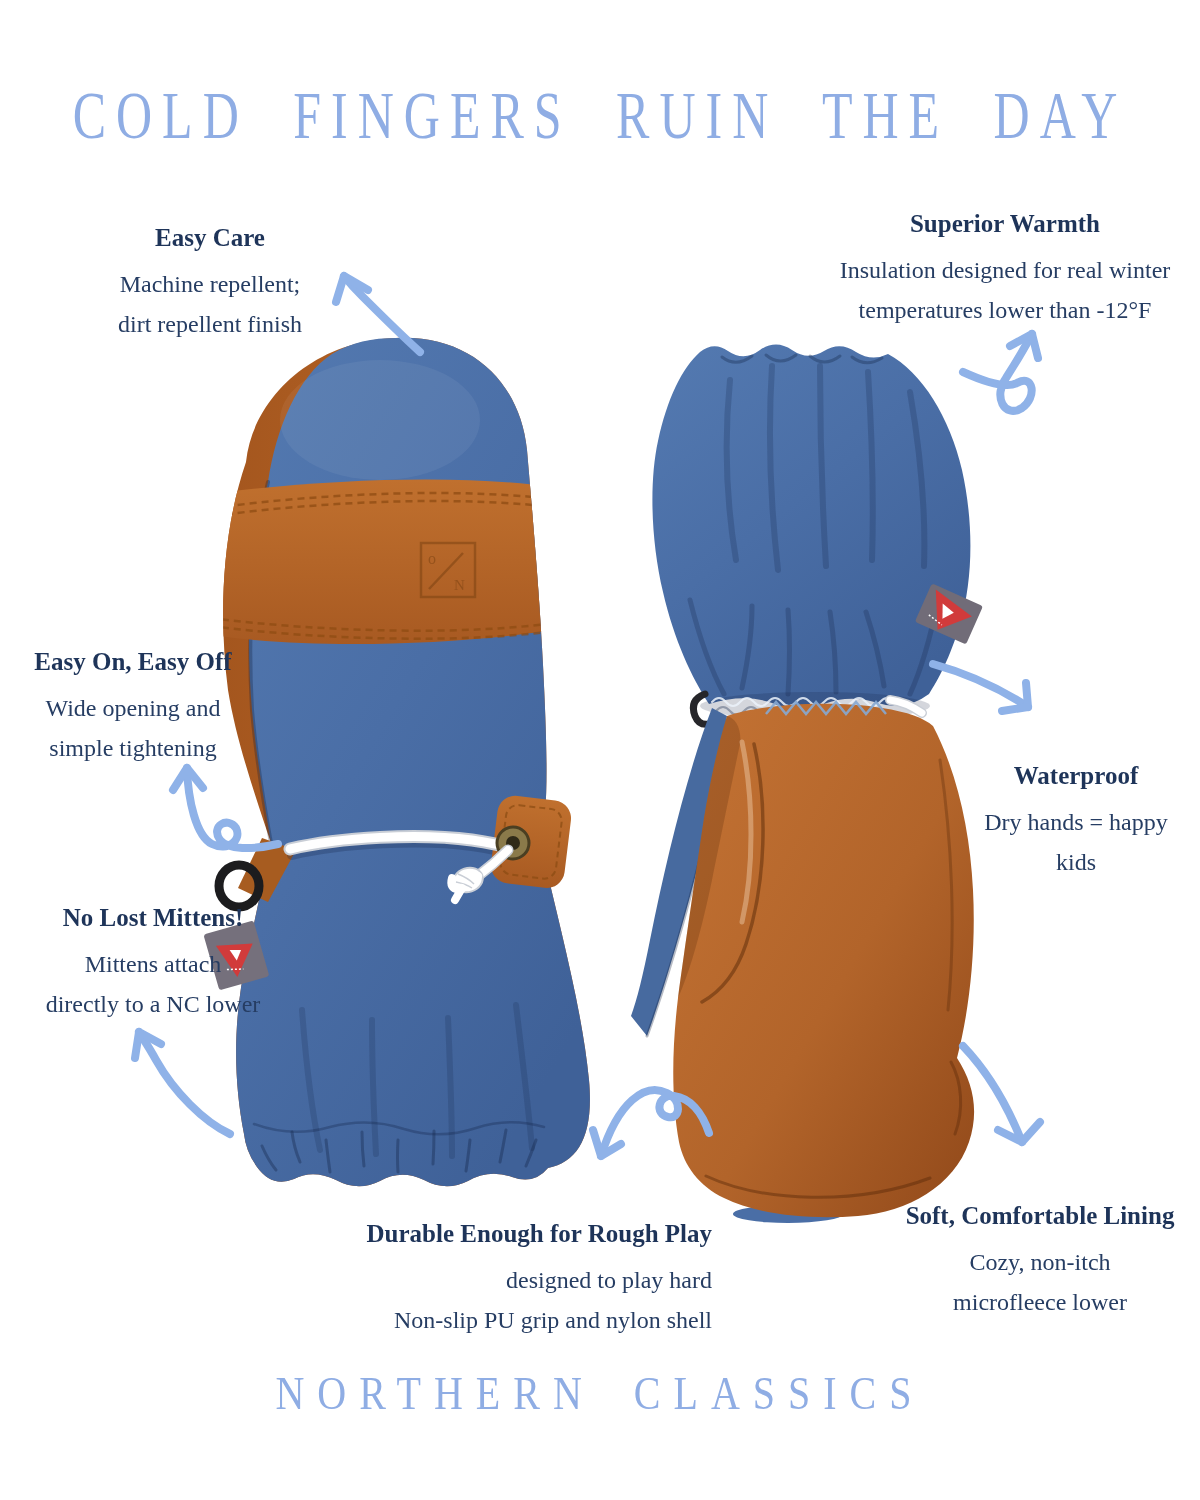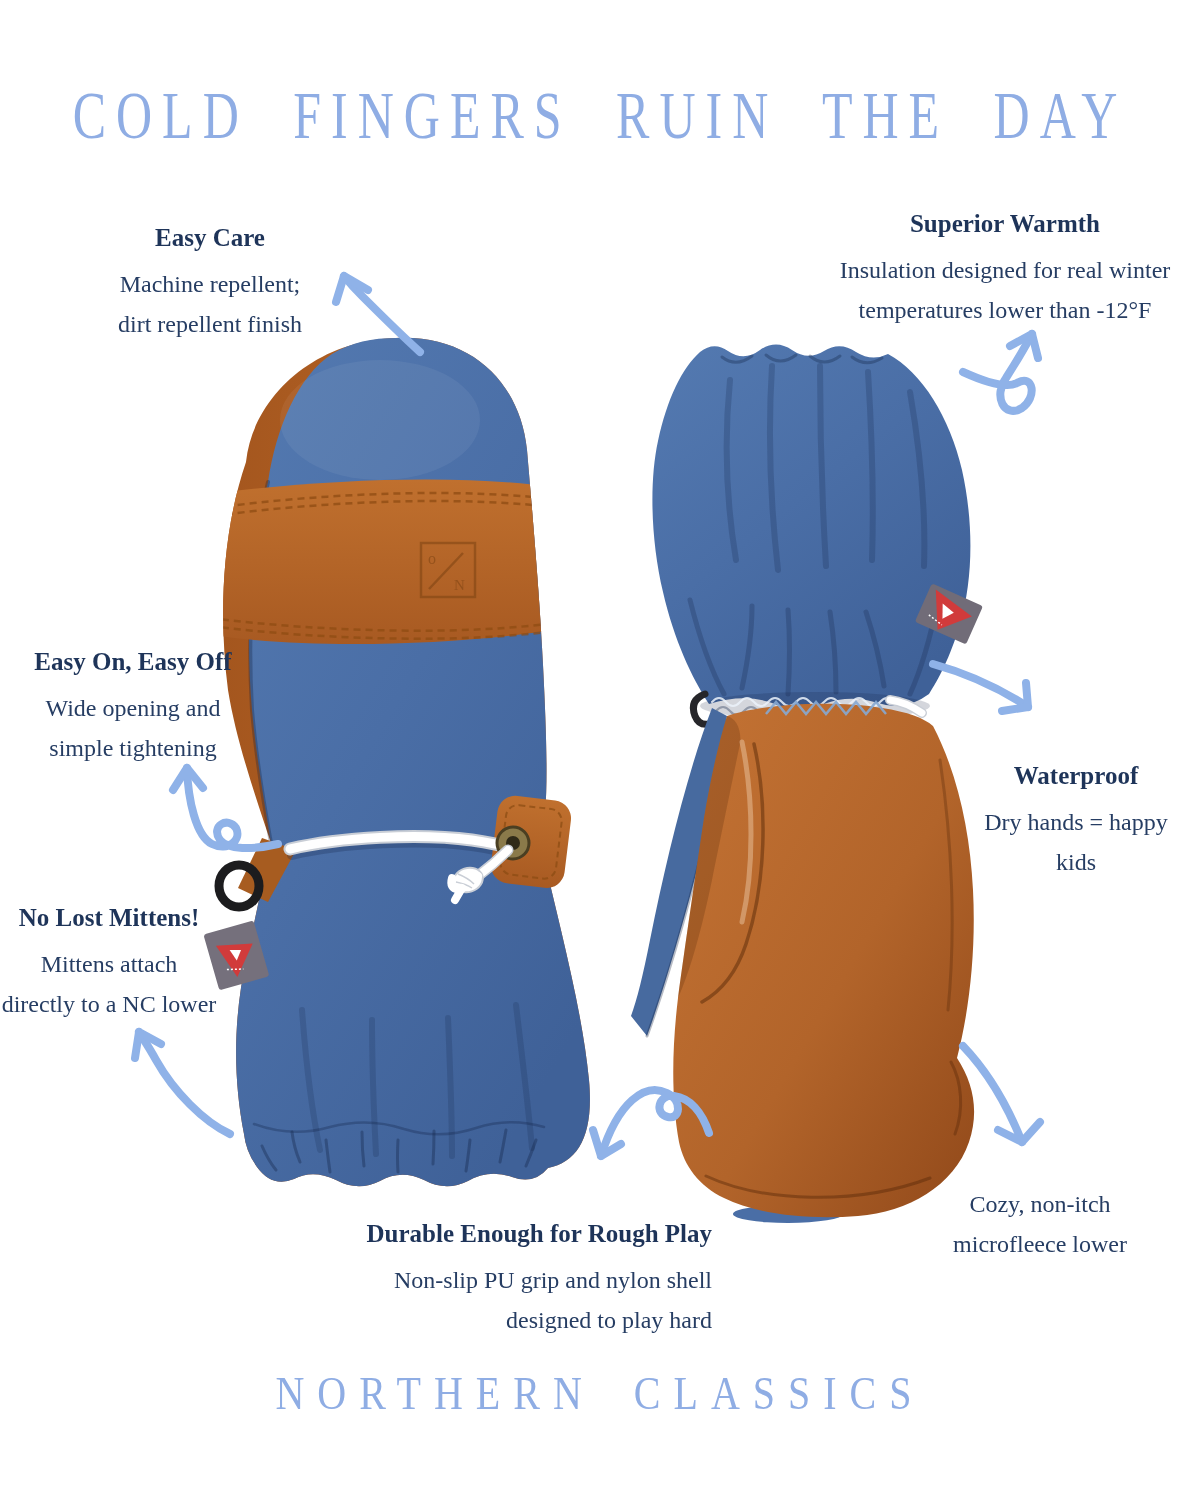--- a/index.html
+++ b/index.html
@@ -235,38 +235,39 @@
     <div class="line">Insulation designed for real winter</div>
     <div class="line">temperatures lower than -12°F</div>
   </div>
 
   <div class="callout" style="left:-2px;top:630px;width:270px;">
     <h3>Easy On, Easy Off</h3>
     <div class="line">Wide opening and</div>
     <div class="line">simple tightening</div>
   </div>
 
-  <div class="callout" style="left:0px;top:886px;width:218px;">
+  <div class="callout" style="left:0px;top:886px;width:218px;padding-left:44px;">
     <h3>No Lost Mittens!</h3>
     <div class="line">Mittens attach</div>
     <div class="line">directly to a NC lower</div>
   </div>
 
   <div class="callout" style="left:950px;top:744px;width:252px;">
     <h3>Waterproof</h3>
     <div class="line">Dry hands = happy</div>
     <div class="line">kids</div>
   </div>
 
   <div class="callout" style="left:300px;top:1202px;width:412px;text-align:right;">
     <h3>Durable Enough for Rough Play</h3>
+    <div class="line">designed to play hard</div>
     <div class="line">Non-slip PU grip and nylon shell</div>
-    <div class="line">designed to play hard</div>
   </div>
 
   <div class="callout" style="left:880px;top:1184px;width:320px;">
+    <h3>Soft, Comfortable Lining</h3>
     <div class="line">Cozy, non-itch</div>
     <div class="line">microfleece lower</div>
   </div>
 
   <div class="brand">NORTHERN CLASSICS</div>
 
 </div>
 
 </body></html>

